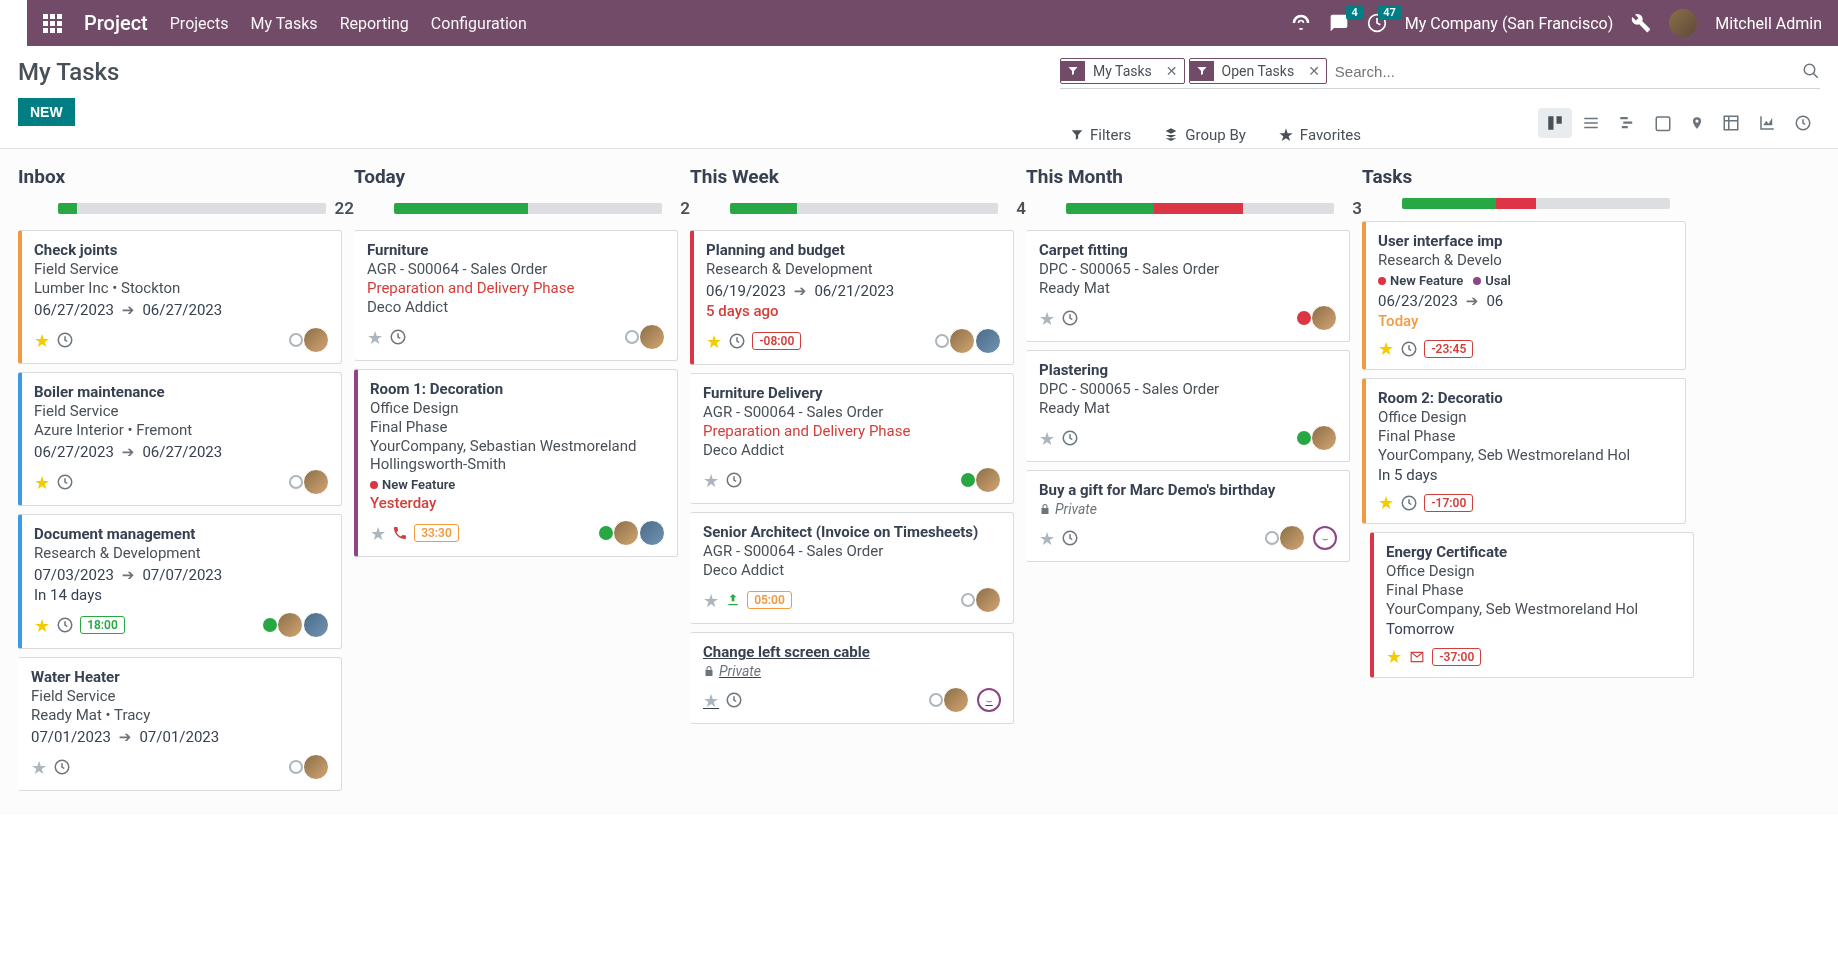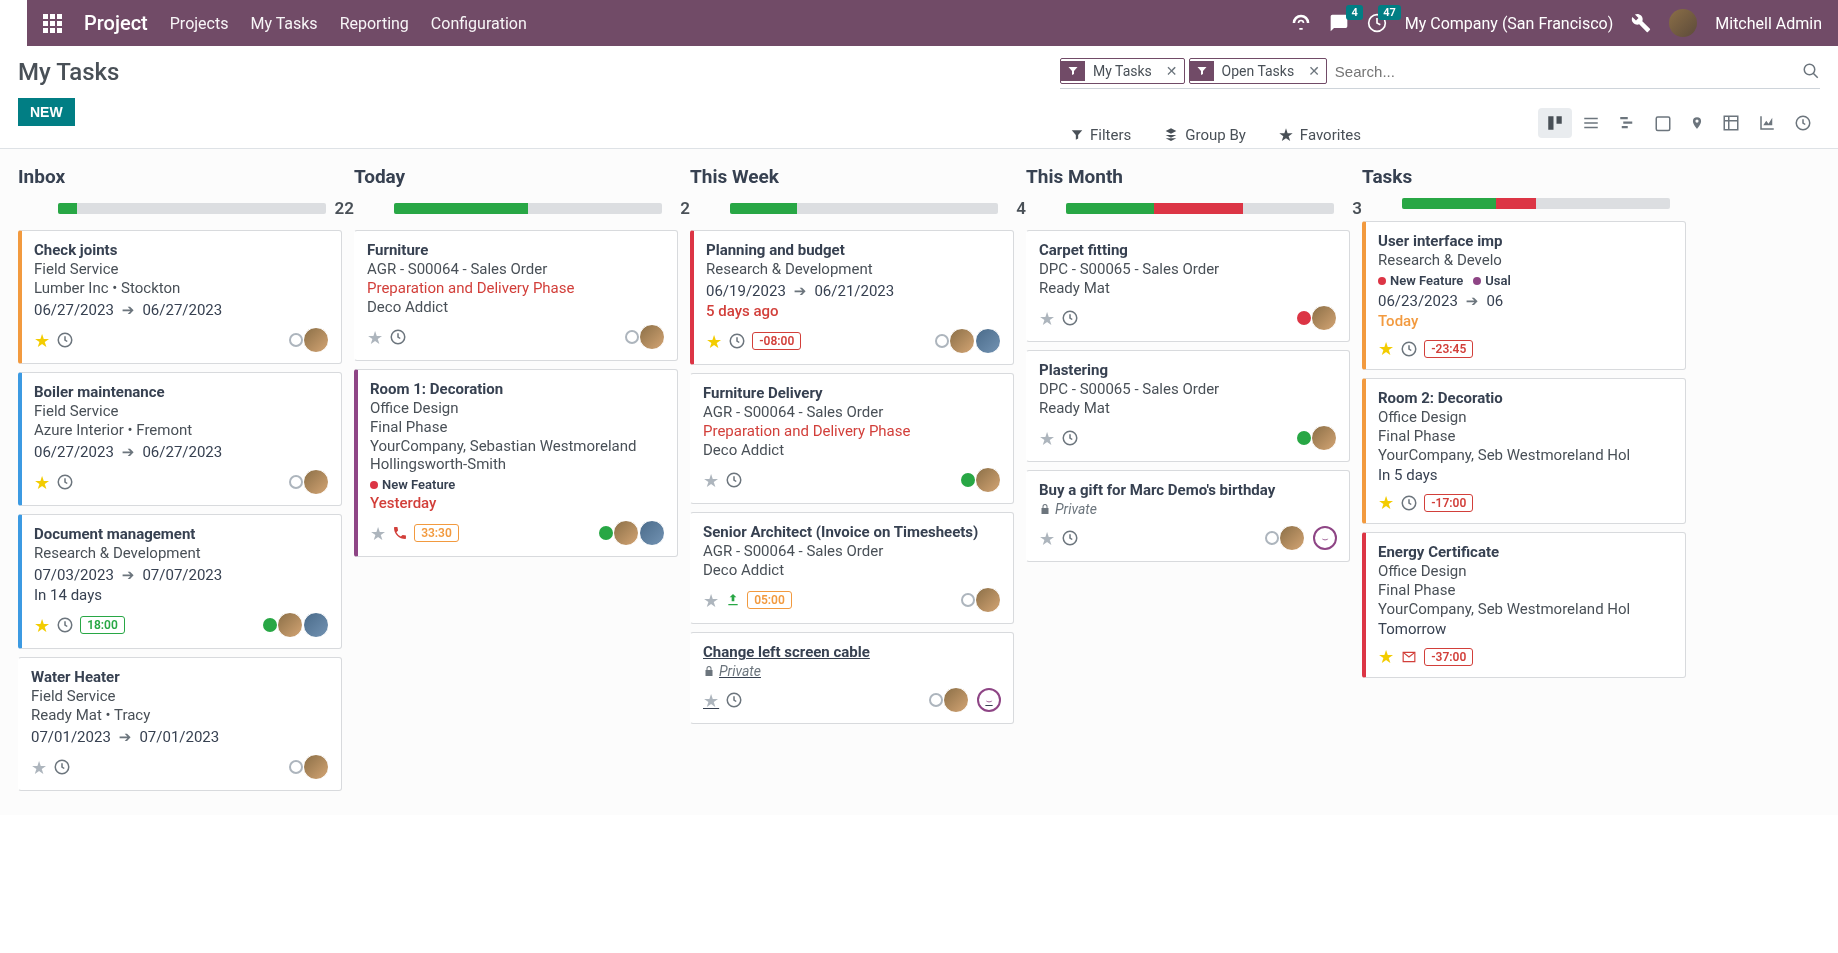--- a/index.html
+++ b/index.html
@@ -585,21 +585,21 @@
           <span class="clock-ic">
             <svg width="18" height="18" viewBox="0 0 24 24" fill="none" stroke="currentColor" stroke-width="2">
               <circle cx="12" cy="12" r="9"></circle>
               <path d="M12 7v5l3 2"></path>
             </svg>
           </span>
           <span class="time-chip time-red">-17:00</span>
           <span class="spacer"></span>
         </div>
       </div>
-      <div class="card" style="border-left-color: rgb(220, 53, 69);">
+      <div class="card" style="border-left-color: rgb(220, 53, 69); margin-left: 8px;">
         <div class="title">Energy Certificate</div>
         <div class="line">Office Design</div>
         <div class="line">Final Phase</div>
         <div class="line">YourCompany, Seb Westmoreland Hol</div>
         <div class="status-text ">Tomorrow</div>
         <div class="card-footer">
           <span class="star filled">★</span>
           <span class="envelope-ic">
             <svg width="18" height="14" viewBox="0 0 24 24" fill="currentColor">
               <path d="M2 4h20v16H2z" fill="none" stroke="currentColor" stroke-width="2"></path>

